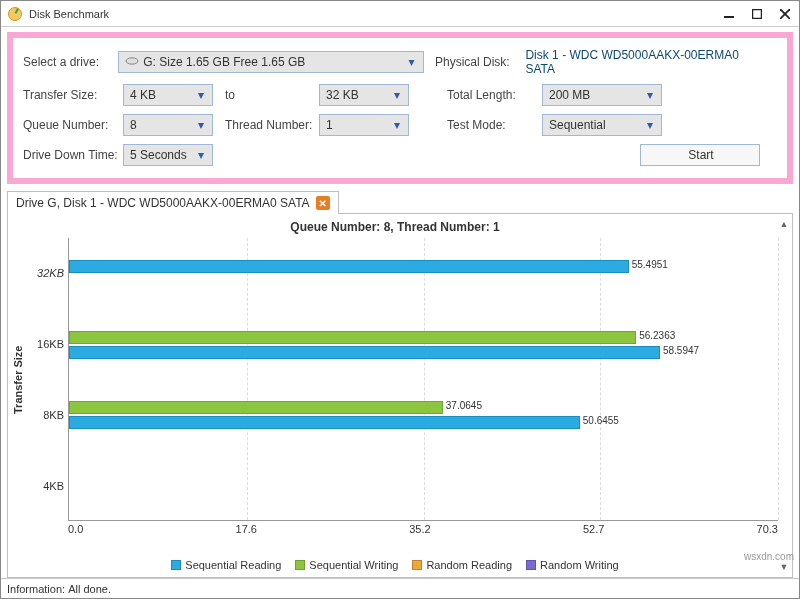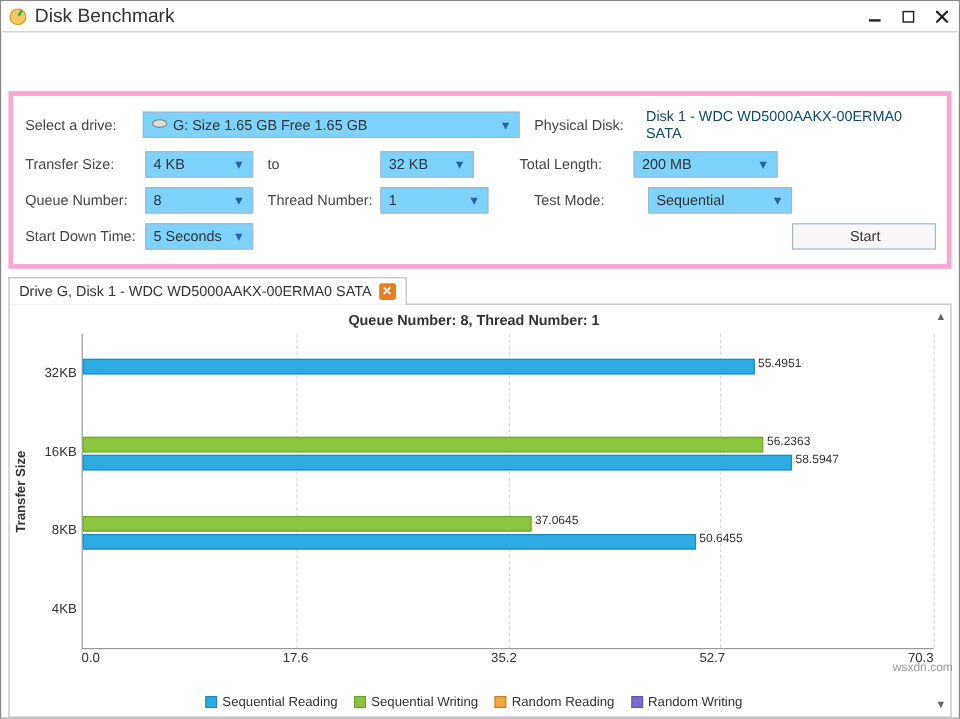--- a/index.html
+++ b/index.html
@@ -2,34 +2,34 @@
 <html><head>
 <meta charset="utf-8">
 <style>
   * { box-sizing: border-box; }
   html, body { margin:0; padding:0; font-family: "Segoe UI", Tahoma, sans-serif; font-size:12px; color:#333; background:#fff; }
   .window { width:800px; height:599px; border:1px solid #888; display:flex; flex-direction:column; background:#fff; overflow:hidden; }
 
   
   .titlebar { height:26px; background:#fff; display:flex; align-items:center; border-bottom:1px solid #ccc; }
   .titlebar .app-icon { width:16px; height:16px; margin:0 6px 0 6px; display:inline-block; }
-  .titlebar .title { font-size:16px; color:#333; }
+  .titlebar .title { font-size:11px; color:#333; }
   .titlebar .spacer { flex:1; }
   .tb-btn { width:28px; height:26px; display:flex; align-items:center; justify-content:center; color:#222; }
 
   .client { flex:1; padding:5px 6px 0 6px; display:flex; flex-direction:column; min-height:0; }
 
   
-  .panel { border:4px solid #f9a8d4; padding:10px 9px 4px 10px;margin-top:44px; }
+  .panel { border:6px solid #f9a8d4; padding:10px 27px 4px 10px; }
   .row { display:flex; align-items:center; margin-bottom:8px; }
   .lbl { color:#444; }
   .lbl.w1 { width:100px; }
   .lbl.w2 { width:95px; }
   .combo, .btn {
-    display:flex; align-items:center; border:1px solid #a0b7d6; background:#7dd3fc; height:22px;
+    display:flex; align-items:center; border:1px solid #a0b7d6; background:#e5e5e5; height:22px;
     font-size:12px; color:#333; padding:0 4px 0 6px;
   }
   .combo .arrow { margin-left:auto; width:14px; text-align:center; color:#2a5db0; }
   .btn { justify-content:center; background:#f7f7f7; }
   .static { color:#0c4a6e; font-size:12px; }
 
   
   .tabstrip { margin-top:6px; display:flex; align-items:flex-end; border-bottom:1px solid #bfbfbf; }
   .tab { border:1px solid #bfbfbf; border-bottom:none; background:#fff; padding:4px 8px; font-size:12px; display:flex; align-items:center; gap:6px; position:relative; top:1px; }
   .close-x { display:inline-flex; align-items:center; justify-content:center; width:14px; height:14px; background:#e67e22; color:#fff; font-size:10px; font-weight:bold; border-radius:2px; }
@@ -113,21 +113,21 @@
         <span class="static">Disk 1 - WDC WD5000AAKX-00ERMA0 SATA</span>
       </div>
 
       <div class="row">
         <span class="lbl w1">Transfer Size:</span>
         <div class="combo" style="width:90px">
           <span>4 KB</span>
             <span class="arrow">▾</span>
         </div>
         <span class="lbl" style="width:106px; padding-left:12px">to</span>
-        <div class="combo" style="width:78px">
+        <div class="combo" style="width:90px">
           <span>32 KB</span>
             <span class="arrow">▾</span>
         </div>
         <span class="lbl" style="width:38px"></span>
         <span class="lbl w2">Total Length:</span>
         <div class="combo" style="width:120px">
           <span>200 MB</span>
             <span class="arrow">▾</span>
         </div>
       </div>
@@ -145,21 +145,21 @@
         </div>
         <span class="lbl" style="width:38px"></span>
         <span class="lbl w2">Test Mode:</span>
         <div class="combo" style="width:120px">
           <span>Sequential</span>
             <span class="arrow">▾</span>
         </div>
       </div>
 
       <div class="row">
-        <span class="lbl w1">Start Down Time:</span>
+        <span class="lbl w1">Drive Down Time:</span>
         <div class="combo" style="width:90px">
           <span>5 Seconds</span>
             <span class="arrow">▾</span>
         </div>
         <span style="flex:1"></span>
         <div class="btn" style="width:120px">
           <span>Start</span>
         </div>
       </div>
     </div>
@@ -171,21 +171,21 @@
       </div>
     </div>
 
     <div class="chartwrap">
       <div class="scroll-arrow" style="top:4px">▲</div>
       <div class="scroll-arrow" style="bottom:4px">▼</div>
       <div class="chart-title">Queue Number: 8, Thread Number: 1</div>
       <div class="chartbody">
         <div class="ylabel">Transfer Size</div>
         <div class="yaxis" id="yaxis">
-            <div style="flex: 1 1 0%; display: flex; align-items: center; justify-content: flex-end;">32KB</div>
+            <div style="flex: 1 1 0%; display: flex; align-items: center; justify-content: flex-end; font-style: italic;">32KB</div>
             <div style="flex: 1 1 0%; display: flex; align-items: center; justify-content: flex-end;">16KB</div>
             <div style="flex: 1 1 0%; display: flex; align-items: center; justify-content: flex-end;">8KB</div>
             <div style="flex: 1 1 0%; display: flex; align-items: center; justify-content: flex-end;">4KB</div>
           </div>
         <div class="plot" id="plot">
             <div class="gridline" style="left: 25.0356%;"></div>
             <div class="gridline" style="left: 50.0711%;"></div>
             <div class="gridline" style="left: 74.9644%;"></div>
             <div class="gridline" style="left: 100%;"></div>
             <div class="group" style="top: 7.5%; height: 10.5%;">
@@ -240,15 +240,19 @@
           </span>
         <span class="lg">
             <span class="sw rw"></span>
             <span>Random Writing</span>
           </span>
       </div>
     </div>
 
   </div>
 
+  <div class="statusbar">
+    <span>Information:</span>&nbsp;
+    <span>All done.</span>
+  </div>
 
   <span class="watermark">wsxdn.com</span>
 </div>
 
 </body></html>

